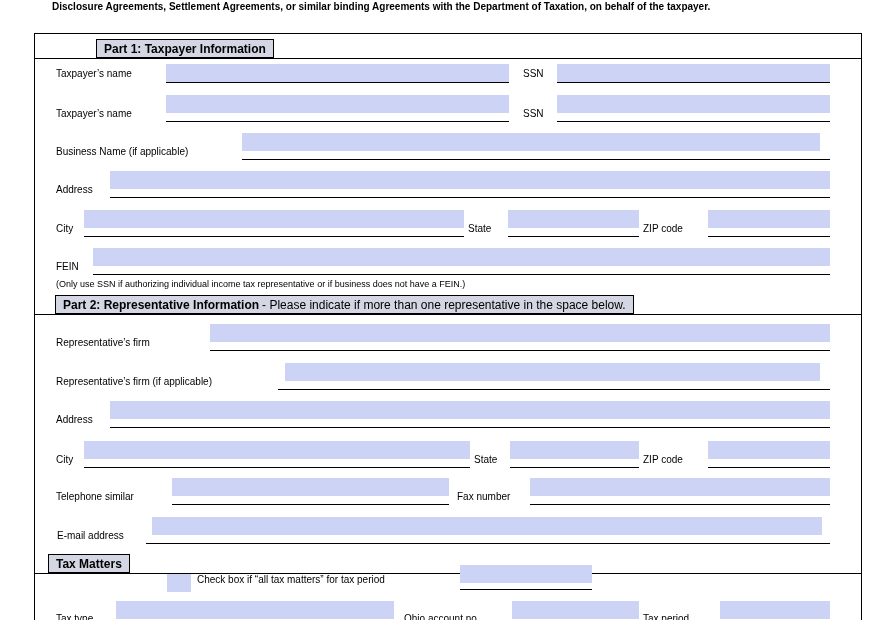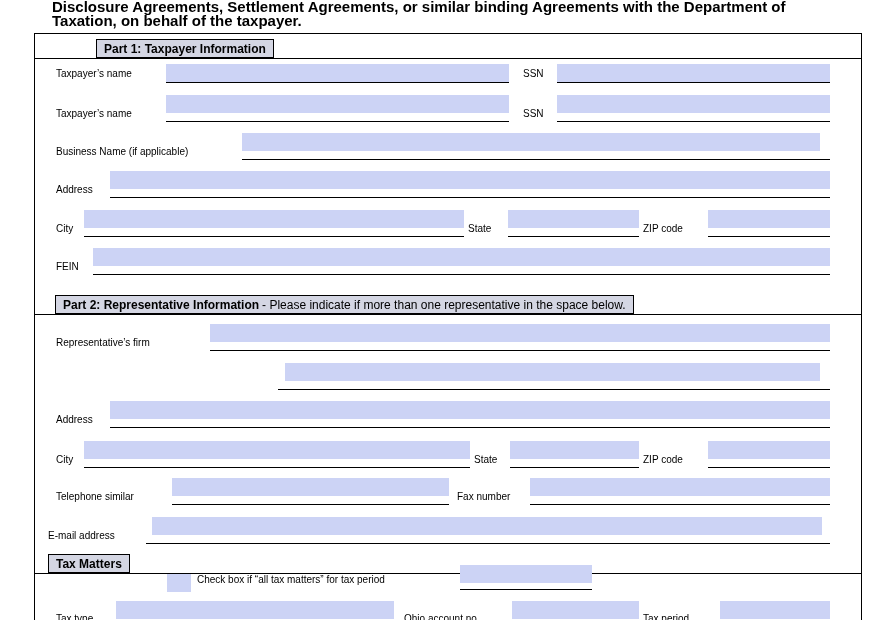--- a/index.html
+++ b/index.html
@@ -17,21 +17,21 @@
   .page {
     position: relative;
     width: 896px;
     height: 620px;
   }
   .intro-text {
     position: absolute;
     left: 52px;
     top: 0px;
     width: 800px;
-    font-size: 15px;
+    font-size: 10px;
     font-weight: bold;
     line-height: 14px;
   }
   .form-box {
     position: absolute;
     left: 34px;
     top: 33px;
     width: 828px;
     height: 587px;
     border: 1px solid #000000;
@@ -140,33 +140,35 @@
   <div class="input-box" style="left:508px; top:210px; width:131px;"></div>
   <div class="underline" style="left:508px; top:236px; width:131px;"></div>
 
   <div class="field-label" style="left:643px; top:223px;">ZIP code</div>
   <div class="input-box" style="left:708px; top:210px; width:122px;"></div>
   <div class="underline" style="left:708px; top:236px; width:122px;"></div>
 
   <div class="field-label" style="left:56px; top:261px;">FEIN</div>
   <div class="input-box" style="left:93px; top:248px; width:737px;"></div>
   <div class="underline" style="left:93px; top:274px; width:737px;"></div>
+  <div class="tiny-note" style="left:56px; top:279px;">(Only use SSN if authorizing individual income tax representative or if business does not have a FEIN.)</div>
 
   <div class="section-header" style="left:48px; top:295px;padding-left:7px;">
     <div class="tab">
       <span>Part 2: Representative Information</span>
       <span class="tab-note">- Please indicate if more than one representative in the space below.</span>
     </div>
   </div>
   <div class="rule" style="left:35px; top:314px; width:826px;"></div>
 
   <div class="field-label" style="left:56px; top:337px;">Representative’s firm</div>
   <div class="input-box" style="left:210px; top:324px; width:620px;"></div>
   <div class="underline" style="left:210px; top:350px; width:620px;"></div>
 
+  <div class="field-label" style="left:56px; top:376px;">Representative’s firm (if applicable)</div>
   <div class="input-box" style="left:285px; top:363px; width:535px;"></div>
   <div class="underline" style="left:278px; top:389px; width:552px;"></div>
 
   <div class="field-label" style="left:56px; top:414px;">Address</div>
   <div class="input-box" style="left:110px; top:401px; width:720px;"></div>
   <div class="underline" style="left:110px; top:427px; width:720px;"></div>
 
   <div class="field-label" style="left:56px; top:454px;">City</div>
   <div class="input-box" style="left:84px; top:441px; width:386px;"></div>
   <div class="underline" style="left:84px; top:467px; width:386px;"></div>
@@ -180,21 +182,21 @@
   <div class="underline" style="left:708px; top:467px; width:122px;"></div>
 
   <div class="field-label" style="left:56px; top:491px;">Telephone similar</div>
   <div class="input-box" style="left:172px; top:478px; width:277px;"></div>
   <div class="underline" style="left:172px; top:504px; width:277px;"></div>
 
   <div class="field-label" style="left:457px; top:491px;">Fax number</div>
   <div class="input-box" style="left:530px; top:478px; width:300px;"></div>
   <div class="underline" style="left:530px; top:504px; width:300px;"></div>
 
-  <div class="field-label" style="left:48px; top:530px;">E-mail address</div>
+  <div class="field-label" style="left:57px; top:530px;">E-mail address</div>
   <div class="input-box" style="left:152px; top:517px; width:670px;"></div>
   <div class="underline" style="left:146px; top:543px; width:684px;"></div>
 
   <div class="section-header" style="left:48px; top:554px;">
     <div class="tab">Tax Matters</div>
   </div>
   <div class="rule" style="left:35px; top:573px; width:826px;"></div>
 
   <div class="checkbox-box" style="left:167px; top:574px;"></div>
   <div class="field-label" style="left:197px; top:574px;">Check box if “all tax matters” for tax period</div>

